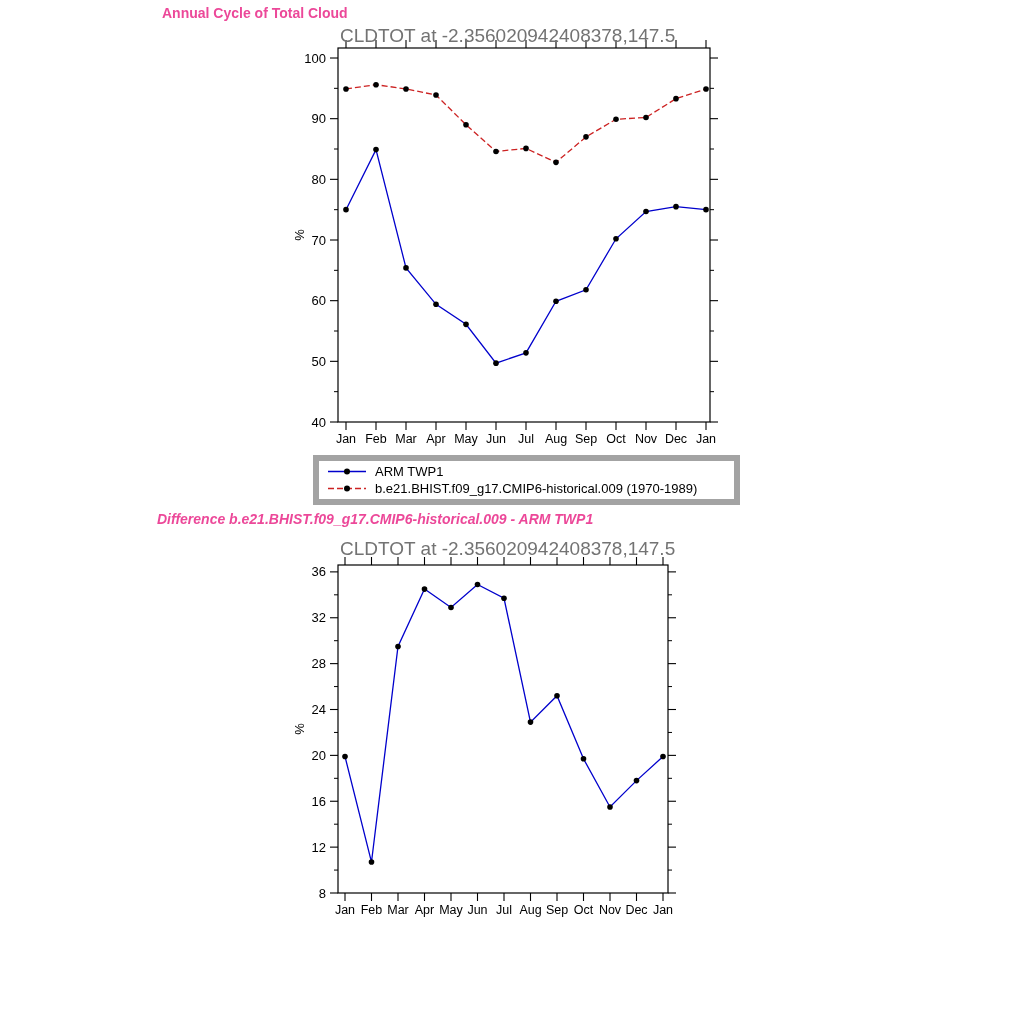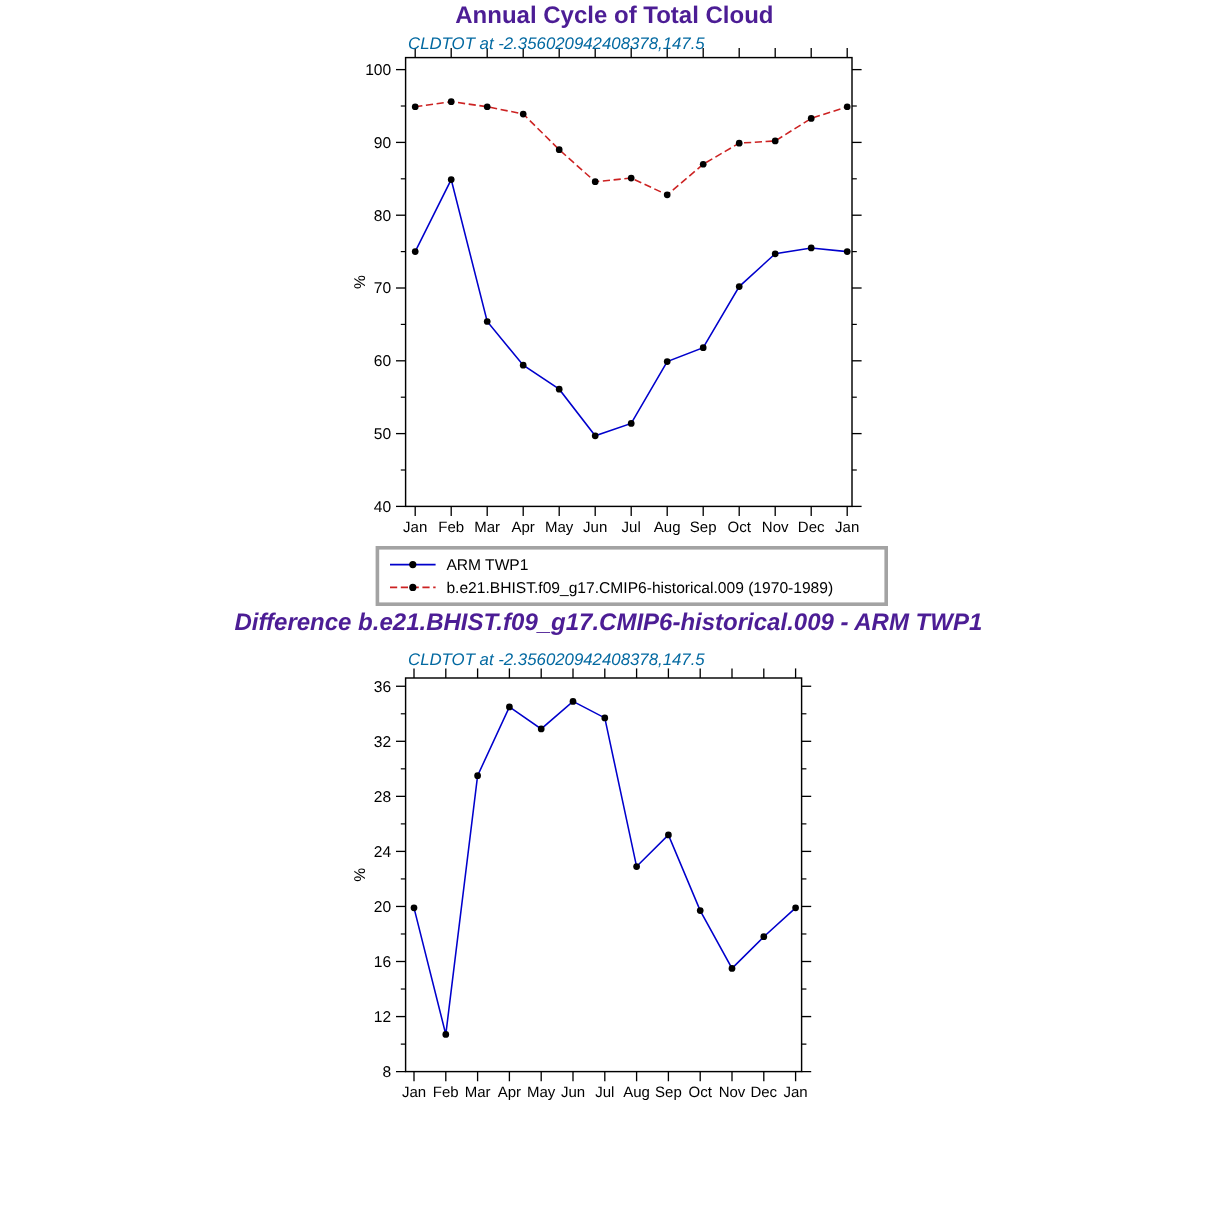--- a/index.html
+++ b/index.html
@@ -7,33 +7,33 @@
   html, body { background: #ffffff; }
   body {
     width: 1024px; height: 1024px;
     font-family: "Liberation Sans", sans-serif;
     color: #000;
   }
   .page { position: relative; width: 1024px; height: 1024px; background: #fff; overflow: hidden; }
   svg.canvas { position: absolute; left: 0; top: 0; }
   svg text { font-family: "Liberation Sans", sans-serif; fill: #000; }
   .chart-title {
-    position: absolute; width: 700px; text-align: center;
-    font-weight: bold; font-size: 20px; line-height: 18px; color: #4c1d95;
+    position: absolute; width: 700px; text-align: left;
+    font-weight: bold; font-size: 14px; line-height: 18px; color: #ec4899;
   }
   .chart-subtitle {
-    position: absolute; font-size: 14px; line-height: 16px; color: #0369a1; font-style: italic;
+    position: absolute; font-size: 19px; line-height: 16px; color: #737373;
   }
   #title-1 { left: 162px; top: 4px; }
   #subtitle-1 { left: 340px; top: 28px; }
   #title-2 { left: 157px; top: 510px; font-style: italic; }
   #subtitle-2 { left: 340px; top: 541px; }
   .legend-box {
     position: absolute; left: 313px; top: 455px; width: 427px; height: 50px;
-    border: 3px solid #a3a3a3; background: #fff;
+    border: 6px solid #a3a3a3; background: #fff;
     display: flex; flex-direction: column; justify-content: space-evenly;
     padding-left: 7px;
   }
   .legend-row { display: flex; align-items: center; gap: 7px; }
   .legend-label { font-size: 13px; line-height: 15px; white-space: nowrap; }
   .legend-sample { flex: 0 0 auto; }
 </style>
 </head>
 <body>
 

